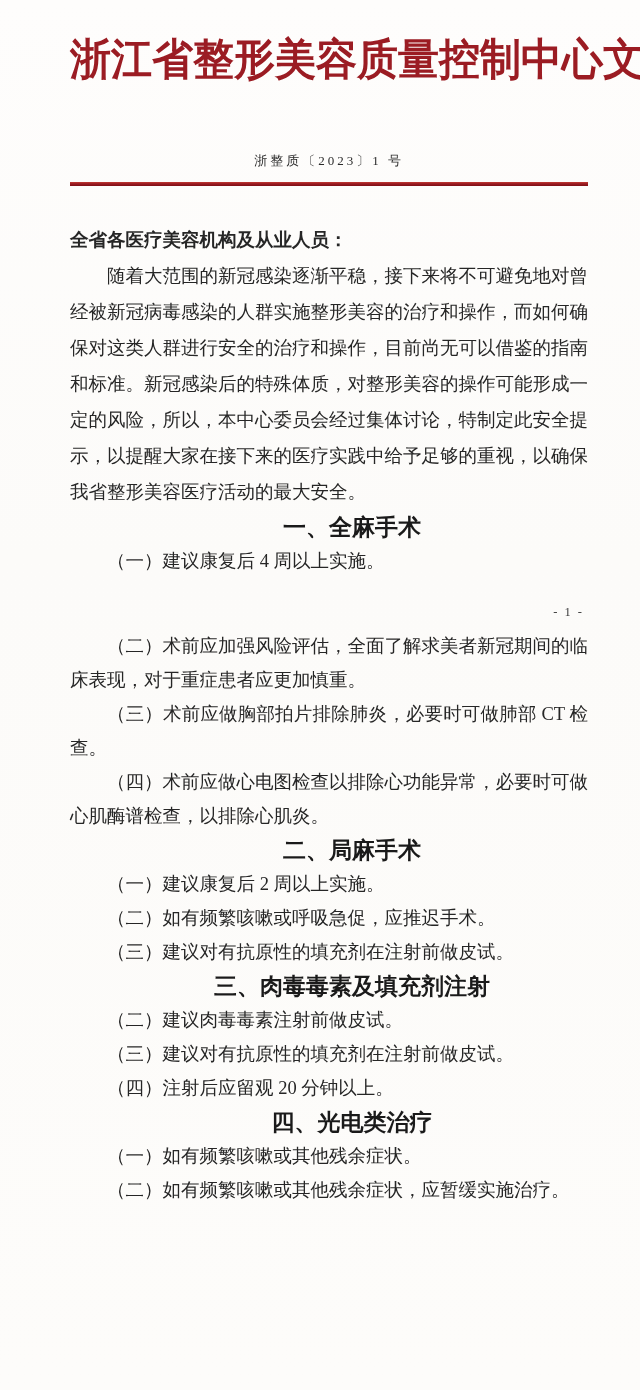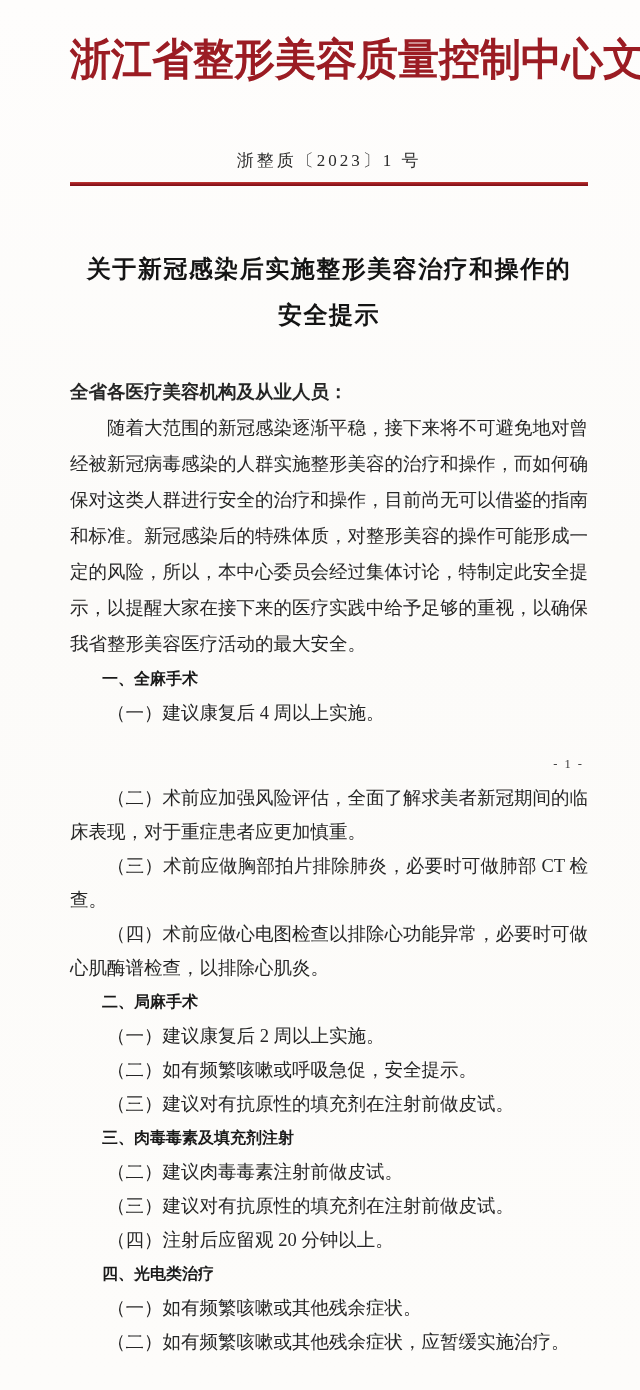--- a/index.html
+++ b/index.html
@@ -24,21 +24,21 @@
     line-height: 62px;
     color: #9b1c23;
     letter-spacing: 0px;
     white-space: nowrap;
     transform: scaleY(1.06);
     transform-origin: top center;
   }
   .doc-number {
     margin-top: 62px;
     text-align: center;
-    font-size: 17px;
+    font-size: 13px;
     line-height: 22px;
     color: #2b2b2b;
     letter-spacing: 3px;
   }
   .red-rule {
     margin-top: 10px;
     height: 4px;
     background: linear-gradient(180deg, #c23b33 0%, #9b1c23 45%, #7e0f15 100%);
   }
   .doc-title {
@@ -67,23 +67,23 @@
     line-height: 36px;
     text-indent: 0;
     font-weight: bold;
   }
   .heading {
     margin: 0;
     line-height: 34px;
     text-indent: 2em;
     font-family: "Liberation Sans", "DejaVu Sans", sans-serif;
     font-weight: 700;
-    font-size: 16px;
+    font-size: 23px;
     color: #1a1a1a;
-    text-align: left;
+    text-align: center;
   }
   .item {
     margin: 0;
     line-height: 34px;
     text-indent: 2em;
   }
   .pagebreak {
     padding: 22px 4px 8px 0;
     text-align: right;
   }
@@ -99,38 +99,34 @@
 <body>
 
 <div class="page">
 
   <div class="org-title">浙江省整形美容质量控制中心文件</div>
 
   <div class="doc-number">浙整质〔2023〕1 号</div>
 
   <div class="red-rule"></div>
 
-  <div class="doc-title">
-    <div>关于新冠感染后实施整形美容治疗和操作的</div>
-    <div>安全提示</div>
-  </div>
 
   <div class="body-text">
     <p class="salutation">全省各医疗美容机构及从业人员：</p>
     <p class="para">随着大范围的新冠感染逐渐平稳，接下来将不可避免地对曾经被新冠病毒感染的人群实施整形美容的治疗和操作，而如何确保对这类人群进行安全的治疗和操作，目前尚无可以借鉴的指南和标准。新冠感染后的特殊体质，对整形美容的操作可能形成一定的风险，所以，本中心委员会经过集体讨论，特制定此安全提示，以提醒大家在接下来的医疗实践中给予足够的重视，以确保我省整形美容医疗活动的最大安全。</p>
     <div id="blocks">
         <p class="heading">一、全麻手术</p>
         <p class="item">（一）建议康复后 4 周以上实施。</p>
         <div class="pagebreak"><span class="pagenum">- 1 -</span></div>
         <p class="item">（二）术前应加强风险评估，全面了解求美者新冠期间的临床表现，对于重症患者应更加慎重。</p>
         <p class="item">（三）术前应做胸部拍片排除肺炎，必要时可做肺部 CT 检查。</p>
         <p class="item">（四）术前应做心电图检查以排除心功能异常，必要时可做心肌酶谱检查，以排除心肌炎。</p>
         <p class="heading">二、局麻手术</p>
         <p class="item">（一）建议康复后 2 周以上实施。</p>
-        <p class="item">（二）如有频繁咳嗽或呼吸急促，安全提示。</p>
+        <p class="item">（二）如有频繁咳嗽或呼吸急促，应推迟手术。</p>
         <p class="item">（三）建议对有抗原性的填充剂在注射前做皮试。</p>
         <p class="heading">三、肉毒毒素及填充剂注射</p>
         <p class="item">（二）建议肉毒毒素注射前做皮试。</p>
         <p class="item">（三）建议对有抗原性的填充剂在注射前做皮试。</p>
         <p class="item">（四）注射后应留观 20 分钟以上。</p>
         <p class="heading">四、光电类治疗</p>
         <p class="item">（一）如有频繁咳嗽或其他残余症状。</p>
         <p class="item">（二）如有频繁咳嗽或其他残余症状，应暂缓实施治疗。</p>
       </div>
   </div>

